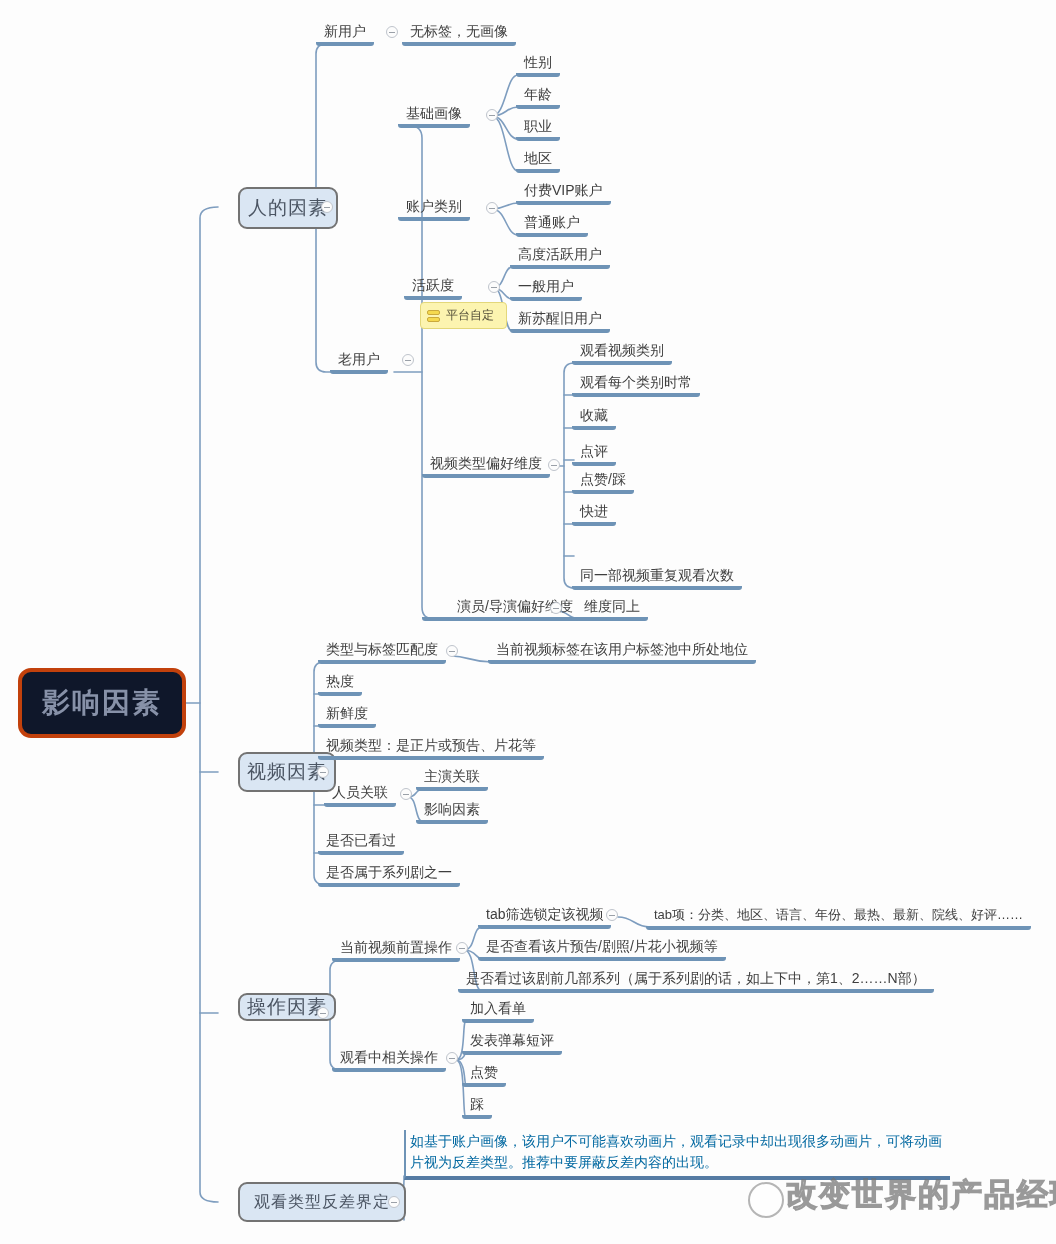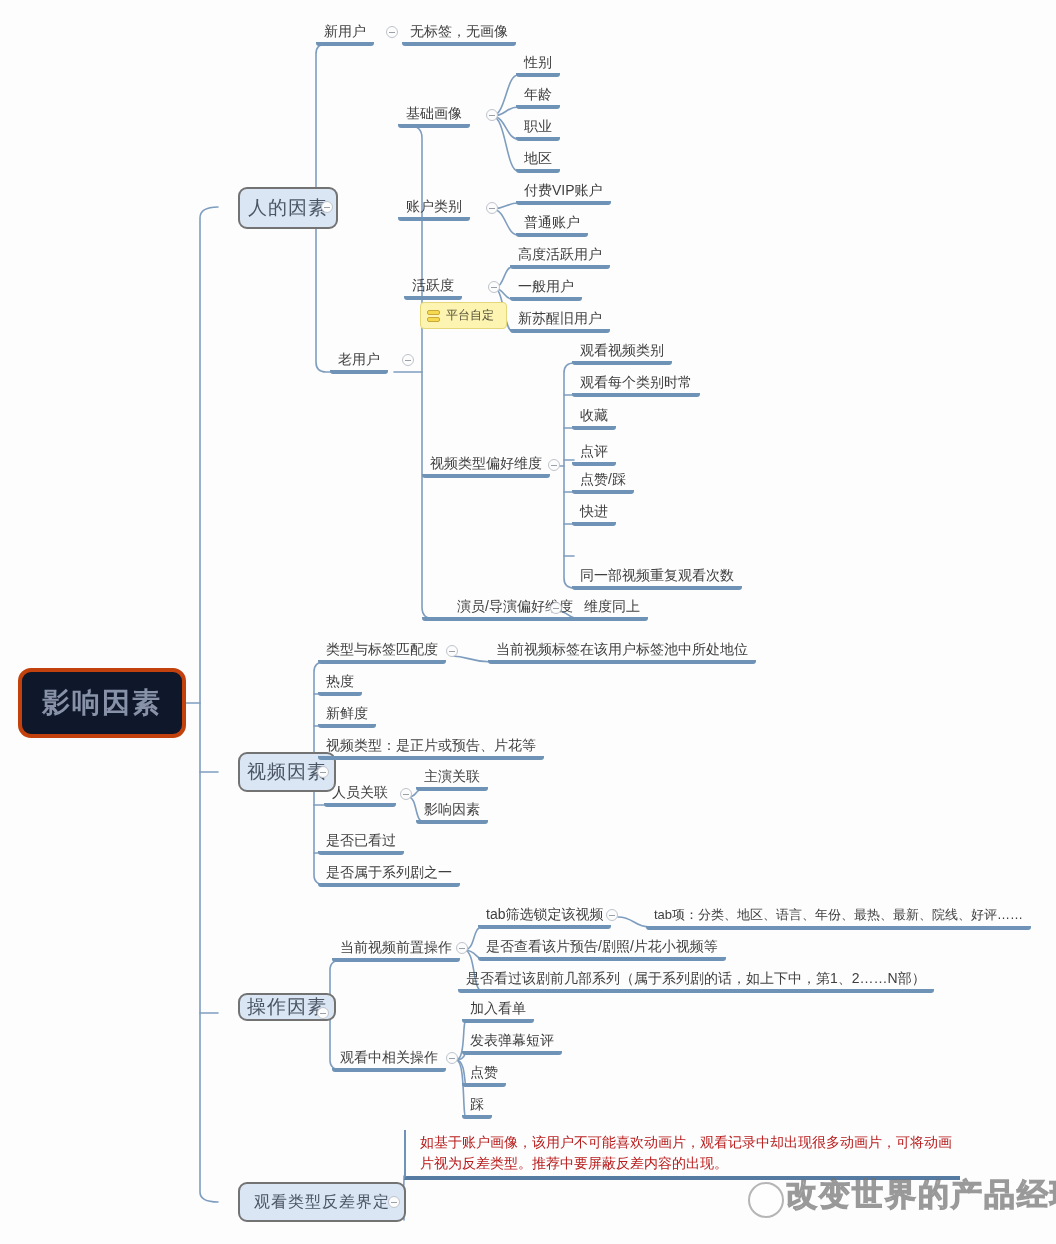--- a/index.html
+++ b/index.html
@@ -11,22 +11,22 @@
        background:#dae6f3;border:2px solid #737373;border-radius:9px;color:#4b5563;
        font-size:19px;letter-spacing:1px;box-sizing:border-box;margin-left:20px;}
   .root{position:absolute;z-index:2;display:flex;align-items:center;justify-content:center;
         background:#0f172a;border:4px solid #c2410c;border-radius:13px;color:#8791a8;
         font-size:28px;font-weight:bold;letter-spacing:2px;box-sizing:border-box;}
   
   .b{position:absolute;z-index:2;white-space:nowrap;font-size:14px;color:#3e3e3e;
      padding:2px 8px 2px 8px;border-bottom:4px solid #6e93b6;border-radius:0 0 3px 3px;line-height:18px;}
   .b.sm{font-size:13px;}
   
-  .para{position:absolute;z-index:2;font-size:14px;line-height:21px;color:#b91c1c;white-space:pre-line;
-        padding:2px 8px 2px 14px;border-left:2px solid #6e93b6;border-bottom:4px solid #557ba3;}
+  .para{position:absolute;z-index:2;font-size:14px;line-height:21px;color:#0369a1;white-space:pre-line;
+        padding:2px 8px 2px 4px;border-left:2px solid #6e93b6;border-bottom:4px solid #557ba3;font-family:Liberation Mono, monospace;}
   
   .clp{position:absolute;z-index:3;width:12px;height:12px;border:1px solid #bfc4cc;border-radius:50%;
        background:#fcfcfc;box-sizing:border-box;cursor:pointer;}
   .clp::after{content:"";position:absolute;left:2px;right:2px;top:4.5px;height:1px;background:#9aa0a8;}
   
   .note{position:absolute;z-index:3;display:flex;align-items:center;gap:6px;background:#fcf4b0;
         border:1px solid #e3d77a;border-radius:4px;padding:4px 12px 4px 6px;font-size:12px;color:#55503a;}
   .note-ic{width:13px;height:12px;display:flex;flex-direction:column;gap:2px;}
   .note-ic i{display:block;height:4px;border:1px solid #caa93c;background:#f5d94e;border-radius:2px;}
   

